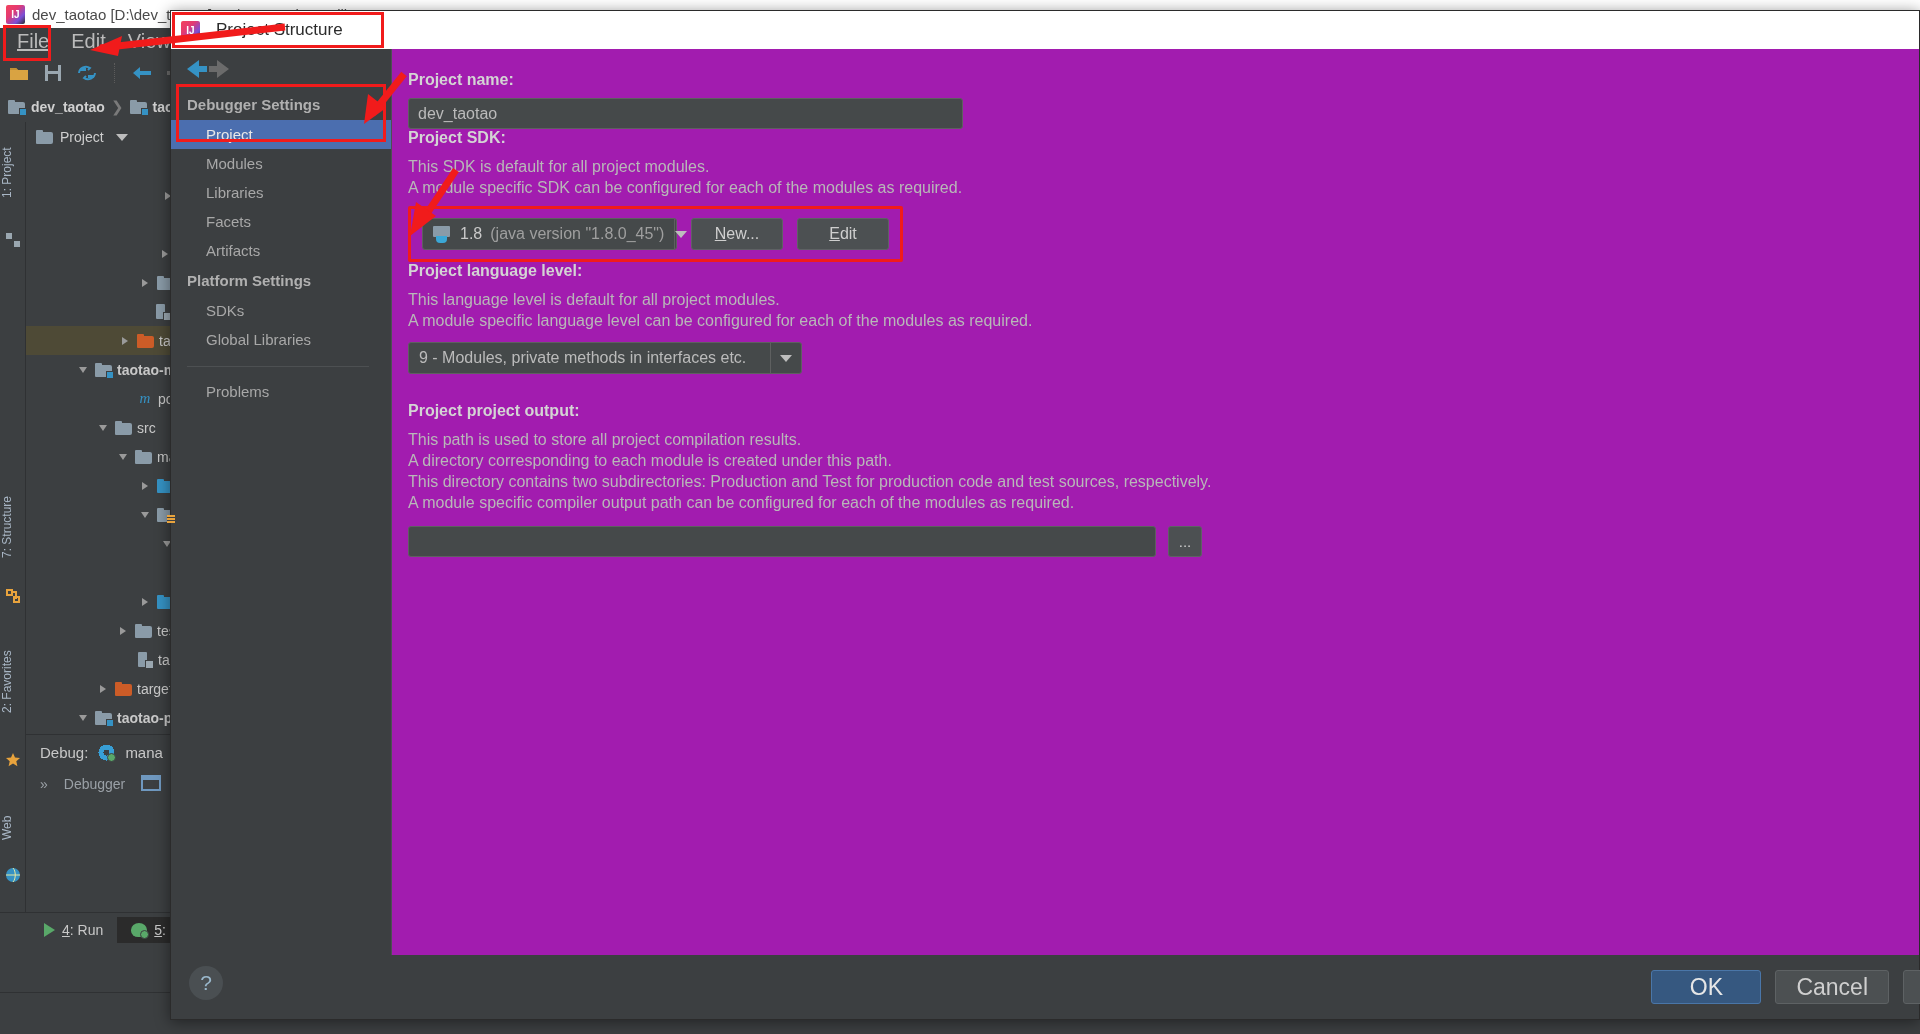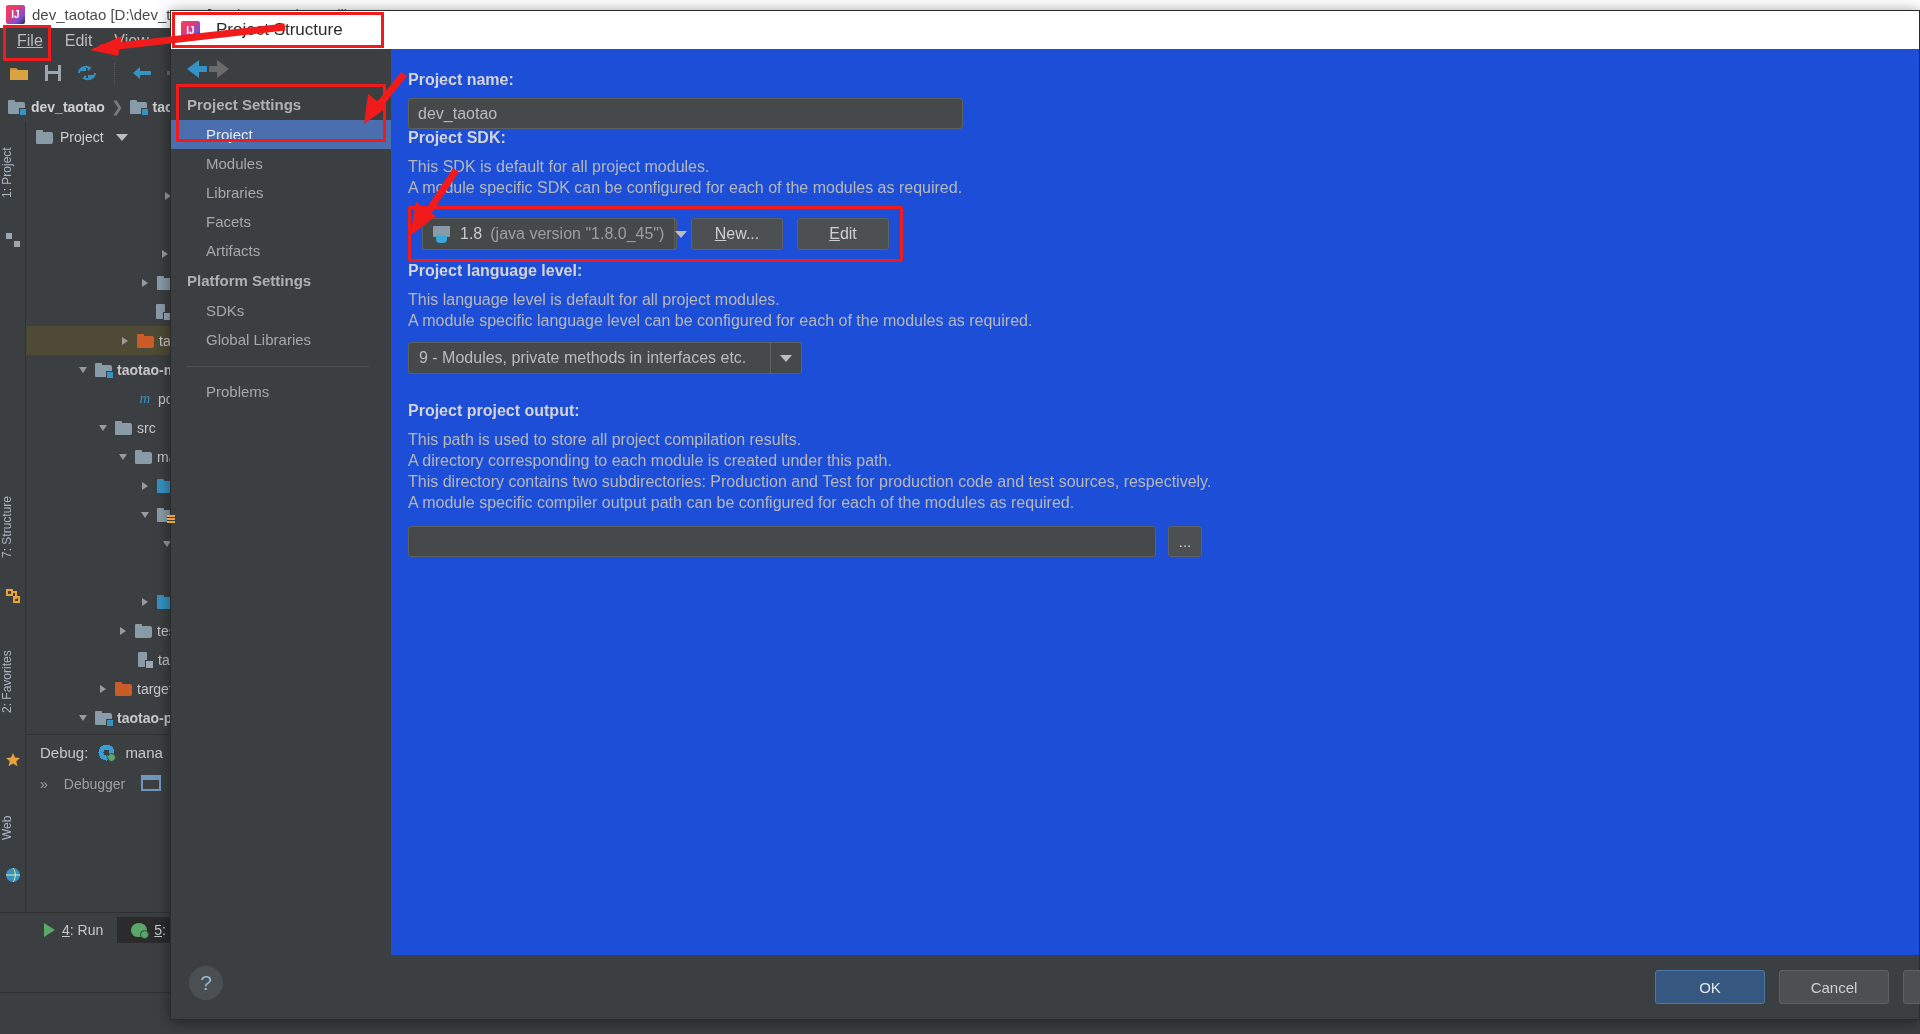--- a/index.html
+++ b/index.html
@@ -26,21 +26,21 @@
     font-weight: bold; display: flex; align-items: center; justify-content: center;
     font-family: "Liberation Sans", sans-serif;
   }
   .ide-title-text { font-size: 15px; color: #4a4a4a; white-space: nowrap; }
 
   .ide-menubar {
     position: absolute; left: 0; top: 28px; width: 1920px; height: 26px;
     background: #3c3f41; display: flex; align-items: center; padding-left: 6px;
   }
   .menu-item {
-    font-size: 16px; color: #bbbbbb; padding: 2px 11px; white-space: nowrap;
+    font-size: 20px; color: #bbbbbb; padding: 2px 11px; white-space: nowrap;
   }
   .menu-item u { text-decoration: underline; }
 
   .ide-toolbar {
     position: absolute; left: 0; top: 54px; width: 1920px; height: 38px;
     background: #3c3f41; display: flex; align-items: center; padding-left: 8px; gap: 12px;
   }
   .tb-ico { width: 22px; height: 22px; display: flex; align-items: center; justify-content: center; }
   .tb-sep { width: 1px; height: 20px; border-left: 1px dotted #5c5c5c; margin: 0 4px; }
 
@@ -176,21 +176,21 @@
   .arrow-l::after{content:"";position:absolute;left:12px;top:-3px;width:8px;height:6px;background:#3592c4;}
   .arrow-r { width:0;height:0;border-left:12px solid #6b6b6b;border-top:9px solid transparent;border-bottom:9px solid transparent; position:relative;}
   .arrow-r::after{content:"";position:absolute;right:12px;top:-3px;width:8px;height:6px;background:#6b6b6b;}
 
   .nav-group-title { font-size: 15px; font-weight: bold; color: #b0b0b0; padding: 7px 0 7px 16px; }
   .nav-item { font-size: 15px; color: #a8a8a8; padding: 6px 0 6px 35px; }
   .nav-item.selected { background: #4b6eaf; color: #e8e8e8; }
   .nav-sep { height: 1px; background: #4d5052; margin: 12px 22px 10px 16px; }
 
   .dlg-right {
-    flex: 1; background: #1d4ed8; border-left: 1px solid #4d5052;
+    flex: 1; background: #a21caf; border-left: 1px solid #4d5052;
     padding: 22px 0 0 16px; overflow: hidden;
   }
   .fld-label { font-size: 16px; font-weight: bold; color: #d4d4d4; margin-bottom: 9px; }
   .desc-line { font-size: 16px; color: #b8b8b8; line-height: 21px; }
   .txtinput {
     width: 555px; height: 31px; background: #45494a; border: 1px solid #5e6060;
     border-radius: 3px; color: #bbbbbb; font-size: 16px; padding: 0 9px;
     display: flex; align-items: center;
   }
   .combo {
@@ -225,21 +225,21 @@
     height: 64px; flex: none; display: flex; align-items: center;
     justify-content: flex-end; padding: 0 16px; gap: 14px; position: relative;
   }
   .help-btn {
     position: absolute; left: 18px; top: 11px; width: 34px; height: 34px;
     border-radius: 50%; background: #4a4f52; color: #9ab8cc;
     font-size: 21px; display: flex; align-items: center; justify-content: center;
   }
   .fbtn {
     min-width: 110px; height: 33px; padding: 16px 20px; border-radius: 3px;
-    font-size: 15px; display: inline-flex; align-items: center; justify-content: center;
+    font-size: 23px; display: inline-flex; align-items: center; justify-content: center;
     border: 1px solid #5e6264; background: #4c5052; color: #cfcfcf;
   }
   .fbtn.primary { background: #365880; border-color: #4a76a8; color: #e6e6e6; }
 
   
   .ann { position: absolute; pointer-events: none; }
   .ann-rect { border: 3px solid #f11b1b; }
   .ann svg { display: block; overflow: visible; }
 </style>
 </head>
@@ -540,21 +540,21 @@
       <div class="dlg-title-text">Project Structure</div>
     </div>
 
     <div class="dlg-body">
 
       <div class="dlg-left">
         <div class="nav-arrows">
           <span class="arrow-l"></span>
           <span class="arrow-r"></span>
         </div>
-        <div class="nav-group-title">Project Settings</div>
+        <div class="nav-group-title">Debugger Settings</div>
         <div class="nav-item selected">Project</div>
         <div class="nav-item">Modules</div>
         <div class="nav-item">Libraries</div>
         <div class="nav-item">Facets</div>
         <div class="nav-item">Artifacts</div>
         <div class="nav-group-title">Platform Settings</div>
         <div class="nav-item">SDKs</div>
         <div class="nav-item">Global Libraries</div>
         <div class="nav-sep"></div>
         <div class="nav-item">Problems</div>

